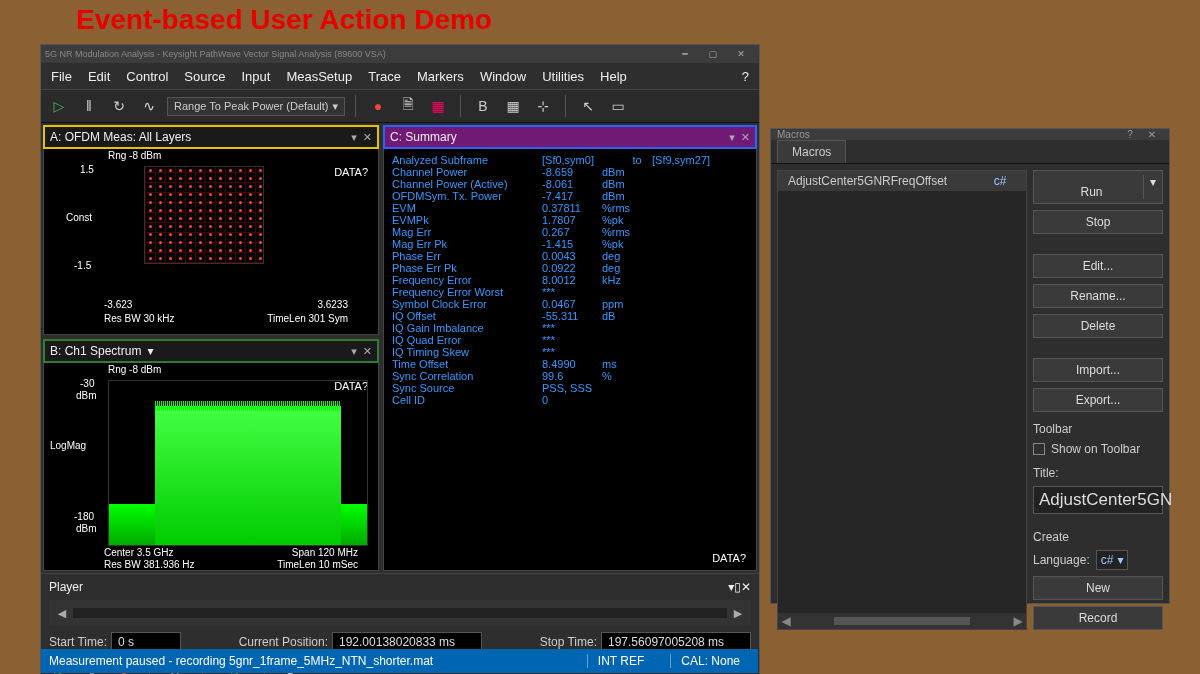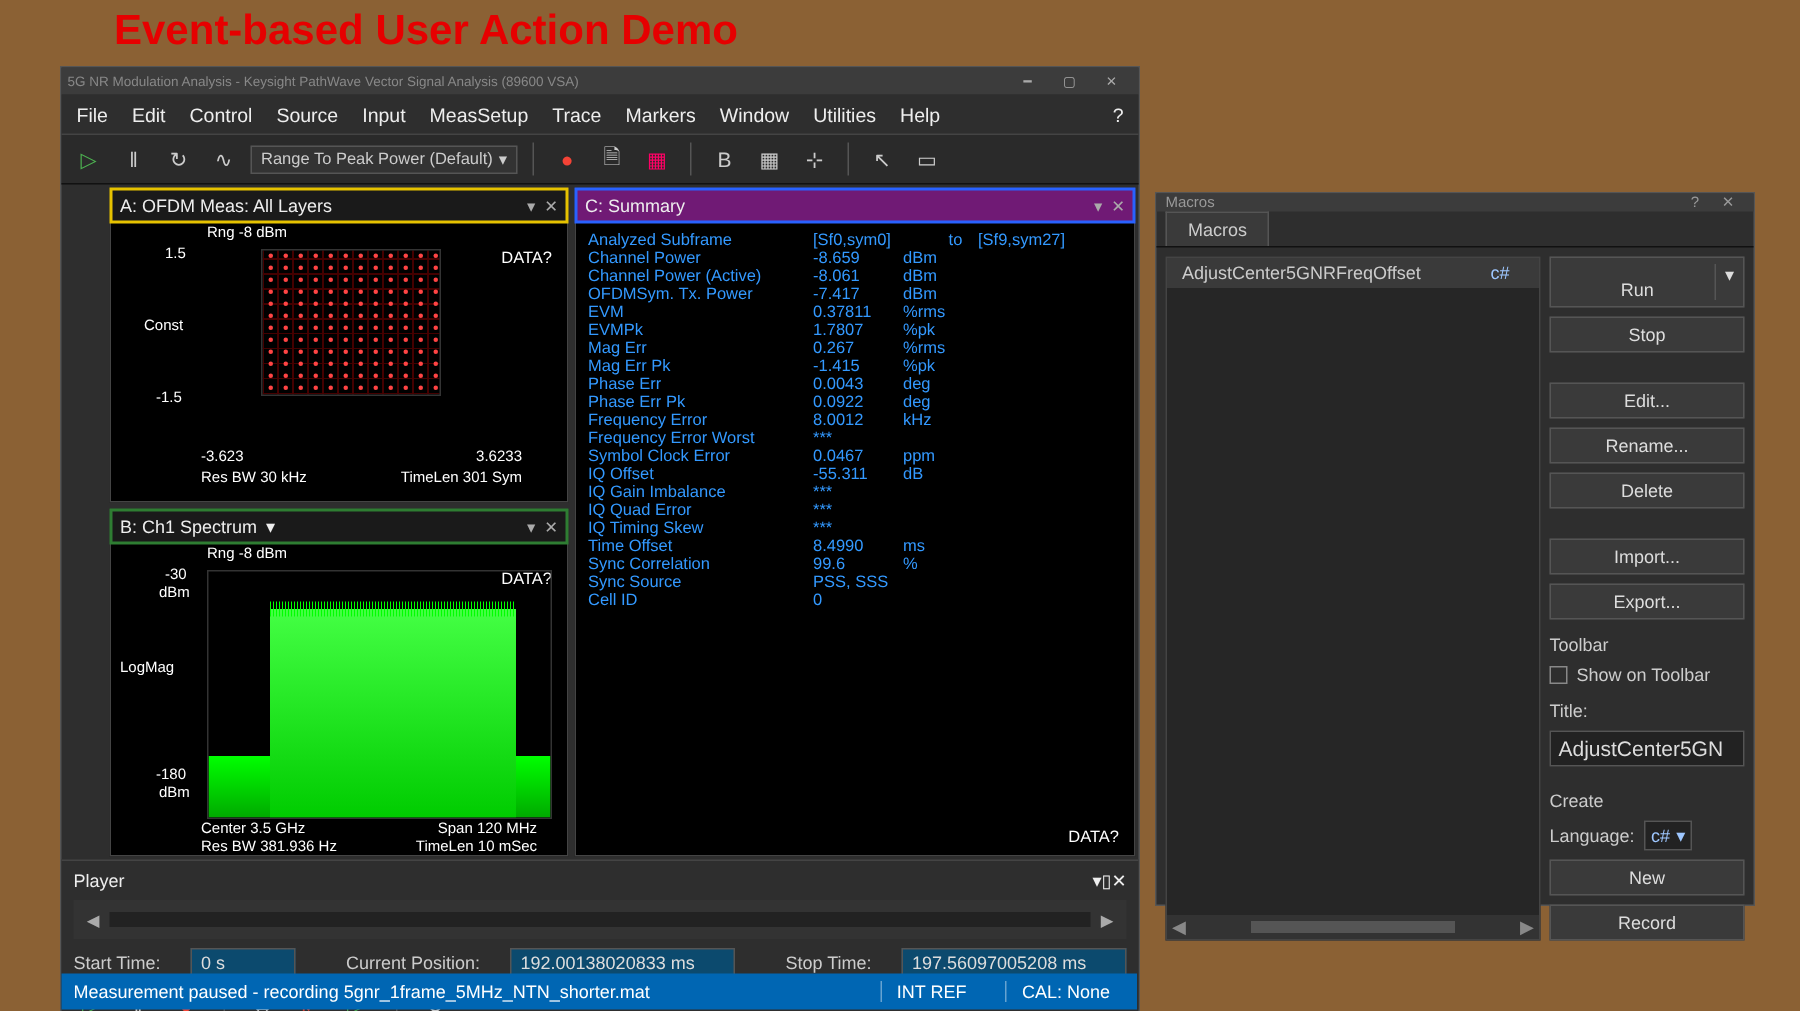--- a/index.html
+++ b/index.html
@@ -14,21 +14,21 @@
   .menubar .menu-item { cursor: pointer; }
   .menubar .help { margin-left: auto; }
   .toolbar { height: 34px; background: #2a2a2a; border-top: 1px solid #444; border-bottom: 1px solid #111; display: flex; align-items: center; padding: 0 6px; gap: 6px; }
   .tool-btn { width: 24px; height: 24px; display: flex; align-items: center; justify-content: center; cursor: pointer; color: #ccc; font-size: 14px; }
   .tool-btn.green { color: #4caf50; }
   .tool-btn.red  { color: #f44336; }
   .vsep { width: 1px; height: 22px; background: #555; margin: 0 4px; }
   .tool-drop { background: #333; border: 1px solid #555; padding: 2px 6px; font-size: 11px; color: #ccc; display: flex; align-items: center; gap: 4px; cursor: pointer; }
 
   .workarea { display: flex; height: 450px; }
-  .left-col { width: 340px; display: flex; flex-direction: column; padding-left: 30px; }
+  .left-col { width: 340px; display: flex; flex-direction: column; }
   .right-col { flex: 1; display: flex; flex-direction: column; }
 
   .panel { border: 1px solid #444; margin: 2px; background: #000; display: flex; flex-direction: column; }
   .panel-a { flex: 0 0 210px; }
   .panel-a .panel-header { background: #1a1a1a; outline: 2px solid #e6c200; outline-offset: -1px; }
   .panel-b { flex: 1; }
   .panel-b .panel-header { background: #1a1a1a; outline: 2px solid #2e7d32; outline-offset: -1px; }
   .panel-c { flex: 1; }
   .panel-c .panel-header { background: #701a75; outline: 2px solid #2962ff; outline-offset: -1px; }
   .panel-header { height: 22px; display: flex; align-items: center; padding: 0 6px; font-size: 12px; color: #eee; gap: 6px; }
@@ -66,21 +66,21 @@
 
   
   .player { border-top: 1px solid #444; padding: 6px 8px 2px 8px; background: #2e2e2e; }
   .player-header { display: flex; align-items: center; font-size: 12px; color: #eee; }
   .player-header .flex { flex:1; }
   .player-track { height: 26px; background: #333; margin: 6px 0; position: relative; display:flex; align-items:center; padding:0 6px; }
   .player-track .scroll-left, .player-track .scroll-right { width: 14px; text-align:center; color:#aaa; cursor:pointer; font-size:11px; }
   .player-track .bar { flex:1; height:10px; background:#222; margin:0 4px; }
   .times { display:flex; gap: 24px; align-items:center; font-size:12px; margin: 4px 0; }
   .times .slot { display:flex; align-items:center; gap:4px; }
-  .times .val { background:#0c4a6e; border:1px solid #555; padding:2px 6px; min-width:70px; color:#ddd;margin-left:16px; }
+  .times .val { background:#000000; border:1px solid #555; padding:2px 6px; min-width:70px; color:#ddd; }
   .transport { display:flex; gap:10px; align-items:center; height:28px; }
   .transport .tbtn { width:22px; height:22px; display:flex; align-items:center; justify-content:center; cursor:pointer; font-size:14px; }
 
   
   .statusbar { position:absolute; left:0; right:1px; bottom:0; height:24px; background:#0066b3; color:#fff; display:flex; align-items:center; font-size:12px; padding:4px 8px; gap:16px; }
   .statusbar .flex { flex:1; }
   .statusbar .cell { border-left:1px solid rgba(255,255,255,.4); padding:0 10px; }
 
   
   .macros-window { position:absolute; top:128px; left:770px; width:400px; height:476px; background:#2e2e2e; border:1px solid #555; color:#ccc; font-size:12px; display:flex; flex-direction:column; }
@@ -101,21 +101,21 @@
   .macro-list .hscroll .arrow { width:16px; text-align:center; color:#888; cursor:pointer; }
   .macro-list .hscroll .thumb { flex:1; height:8px; background:#555; margin:0 40px; }
   .macro-buttons { width:130px; display:flex; flex-direction:column; gap:6px; }
   .mbtn { background:#3a3a3a; border:1px solid #555; padding:4px 6px; text-align:center; cursor:pointer; font-size:12px; color:#ddd; }
   .mbtn.run { display:flex; }
   .mbtn.run .lbl { flex:1;margin-top:10px; }
   .mbtn.run .arrow { border-left:1px solid #555; padding-left:6px; }
   .section-label { color:#ccc; font-size:12px; margin-top:4px; }
   .check-row { display:flex; align-items:center; gap:6px; }
   .check-box { width:12px; height:12px; border:1px solid #888; }
-  .minput { background:#222; border:1px solid #555; padding:3px 5px; color:#ddd; font-size:14px; }
+  .minput { background:#222; border:1px solid #555; padding:3px 5px; color:#ddd; font-size:17px; }
   .lang-row { display:flex; align-items:center; gap:6px; }
   .lang-sel { background:#222; border:1px solid #555; padding:2px 4px; color:#9ec7ff; display:flex; align-items:center; gap:4px; cursor:pointer; }
 </style>
 </head>
 <body>
 
 <div class="page-title">Event-based User Action Demo</div>
 
 <div class="app-window">
   <div class="titlebar">

